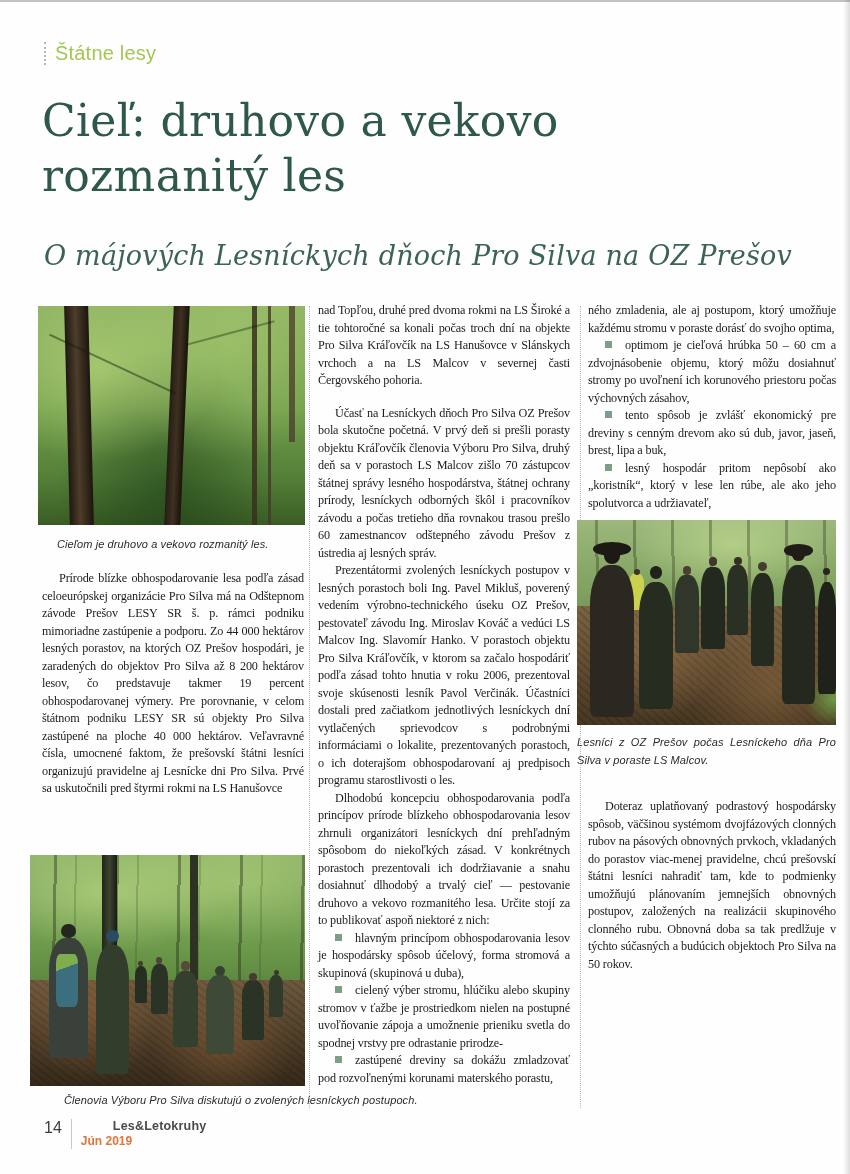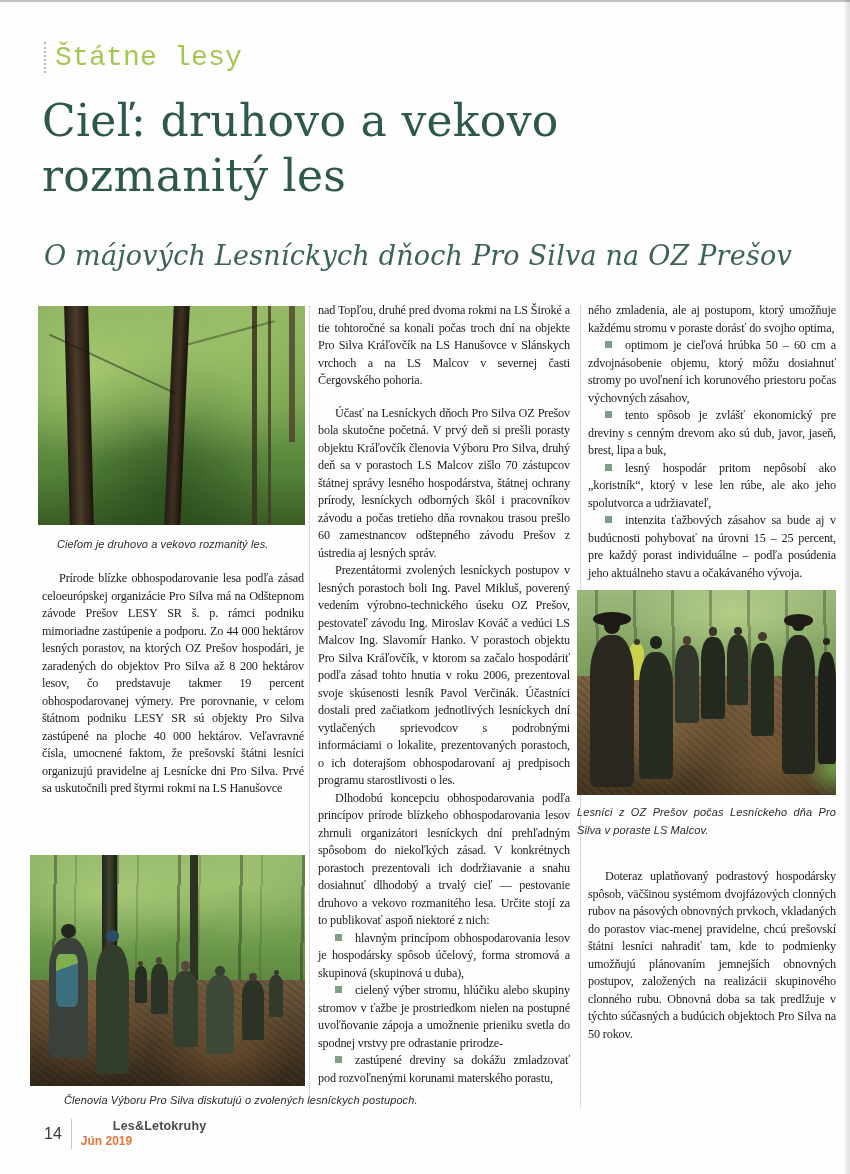--- a/index.html
+++ b/index.html
@@ -7,21 +7,21 @@
     position:relative; width:850px; height:1174px; background:#fefefe;
     font-family:"Liberation Serif", serif; overflow:hidden;
   }
   
   .scan-top { position:absolute; top:0; left:0; width:100%; height:2px; background:#8f8f8f; opacity:.55; }
   .scan-right { position:absolute; top:0; right:0; bottom:0; width:7px;
     background:linear-gradient(90deg, rgba(0,0,0,0), rgba(0,0,0,.13)); }
 
   
   .section-label { position:absolute; left:44px; top:42px;
-    font-family:Liberation Mono, monospace; font-size:28px; color:#a3c751;
+    font-family:Liberation Sans, sans-serif; font-size:20px; color:#a3c751;
     border-left:2px dotted #b6b6b6; padding-left:9px; letter-spacing:.2px; }
   .headline { position:absolute; left:42px; top:94px; width:640px;
     font-family:"DejaVu Serif", serif; font-weight:400; font-size:44px;
     line-height:1.24; color:#2e5847; letter-spacing:.3px; }
   .subhead { position:absolute; left:42px; top:238px; width:780px;
     font-family:"DejaVu Serif", serif; font-weight:400; font-size:27px;
     color:#3c6354; letter-spacing:.2px; }
 
   
   .col { position:absolute; top:302px; font-size:12.2px; line-height:17.5px;
@@ -44,21 +44,21 @@
   .caption { font-family:"Liberation Sans", sans-serif; font-style:italic;
     font-size:11px; color:#2a2a2a; letter-spacing:.1px; }
   .cap1 { position:absolute; left:57px; top:538px; }
   .cap2 { position:absolute; left:64px; top:1094px; }
   .cap3 { margin:9px 0 0 -11px; }
 
   .author { margin-top:26px; text-align:right; font-style:italic; font-size:13.5px;
     letter-spacing:.2px; color:#141414; }
 
   
-  .footer { position:absolute; left:44px; top:1119px; display:flex; align-items:center;
+  .footer { position:absolute; left:44px; top:1119px; display:flex; 
     gap:9px; font-family:"Liberation Sans", sans-serif; }
   .pageno { font-size:16px; color:#3c3c3c; }
   .fdiv { width:1px; height:30px; background:#c8c8c8; }
   .mag { font-size:12.5px; font-weight:bold; color:#4a4a4a; letter-spacing:.2px; line-height:1.2;padding-left:32px; }
   .issue { font-size:12px; font-weight:bold; color:#e0763a; line-height:1.25; }
 
   
   .photo { position:absolute; overflow:hidden; }
   .photo i, .photo b, .photo s { display:block; position:absolute; }
 
@@ -177,21 +177,20 @@
     <p class="bullet"><span class="sq"></span><span>hlavným princípom obhospodarovania lesov je hospodársky spôsob účelový, forma stromová a skupinová (skupinová u duba),</span></p>
     <p class="bullet"><span class="sq"></span><span>cielený výber stromu, hlúčiku alebo skupiny stromov v ťažbe je prostriedkom nielen na postupné uvoľňovanie zápoja a umožnenie prieniku svetla do spodnej vrstvy pre odrastanie prirodze-</span></p>
     <p class="bullet"><span class="sq"></span><span>zastúpené dreviny sa dokážu zmladzovať pod rozvoľnenými korunami materského porastu,</span></p>
   </div>
 
   <div class="col col-right">
     <p>ného zmladenia, ale aj postupom, ktorý umožňuje každému stromu v poraste dorásť do svojho optima,</p>
     <p class="bullet"><span class="sq"></span><span>optimom je cieľová hrúbka 50 – 60 cm a zdvojnásobenie objemu, ktorý môžu dosiahnuť stromy po uvoľnení ich korunového priestoru počas výchovných zásahov,</span></p>
     <p class="bullet"><span class="sq"></span><span>tento spôsob je zvlášť ekonomický pre dreviny s cenným drevom ako sú dub, javor, jaseň, brest, lipa a buk,</span></p>
     <p class="bullet"><span class="sq"></span><span>lesný hospodár pritom nepôsobí ako „koristník“, ktorý v lese len rúbe, ale ako jeho spolutvorca a udržiavateľ,</span></p>
-    <p class="bullet"><span class="sq"></span><span>intenzita ťažbových zásahov sa bude aj v budúcnosti pohybovať na úrovni 15 – 25 percent, pre každý porast individuálne – podľa posúdenia jeho aktuálneho stavu a očakávaného vývoja.</span></p>
 
     <div class="photo photo3">
       <div class="ph3-canopy"></div>
       <div class="ph3-trunkstripes"></div>
       <div class="ph3-floor"></div>
       <i class="ph3-leaves"></i>
       <i class="fig" style="left:20%;top:26%;width:6%;height:18%;background:#c9d14e;--head:#3c342b;"></i>
       <i class="fig hat" style="left:5%;top:22%;width:17%;height:74%;background:#2b2721;--head:#1d1a15;"></i>
       <i class="fig" style="left:24%;top:30%;width:13%;height:62%;background:#272c21;--head:#1f231a;"></i>
       <i class="fig" style="left:38%;top:27%;width:9%;height:38%;background:#30372a;--head:#4a3f33;"></i>

